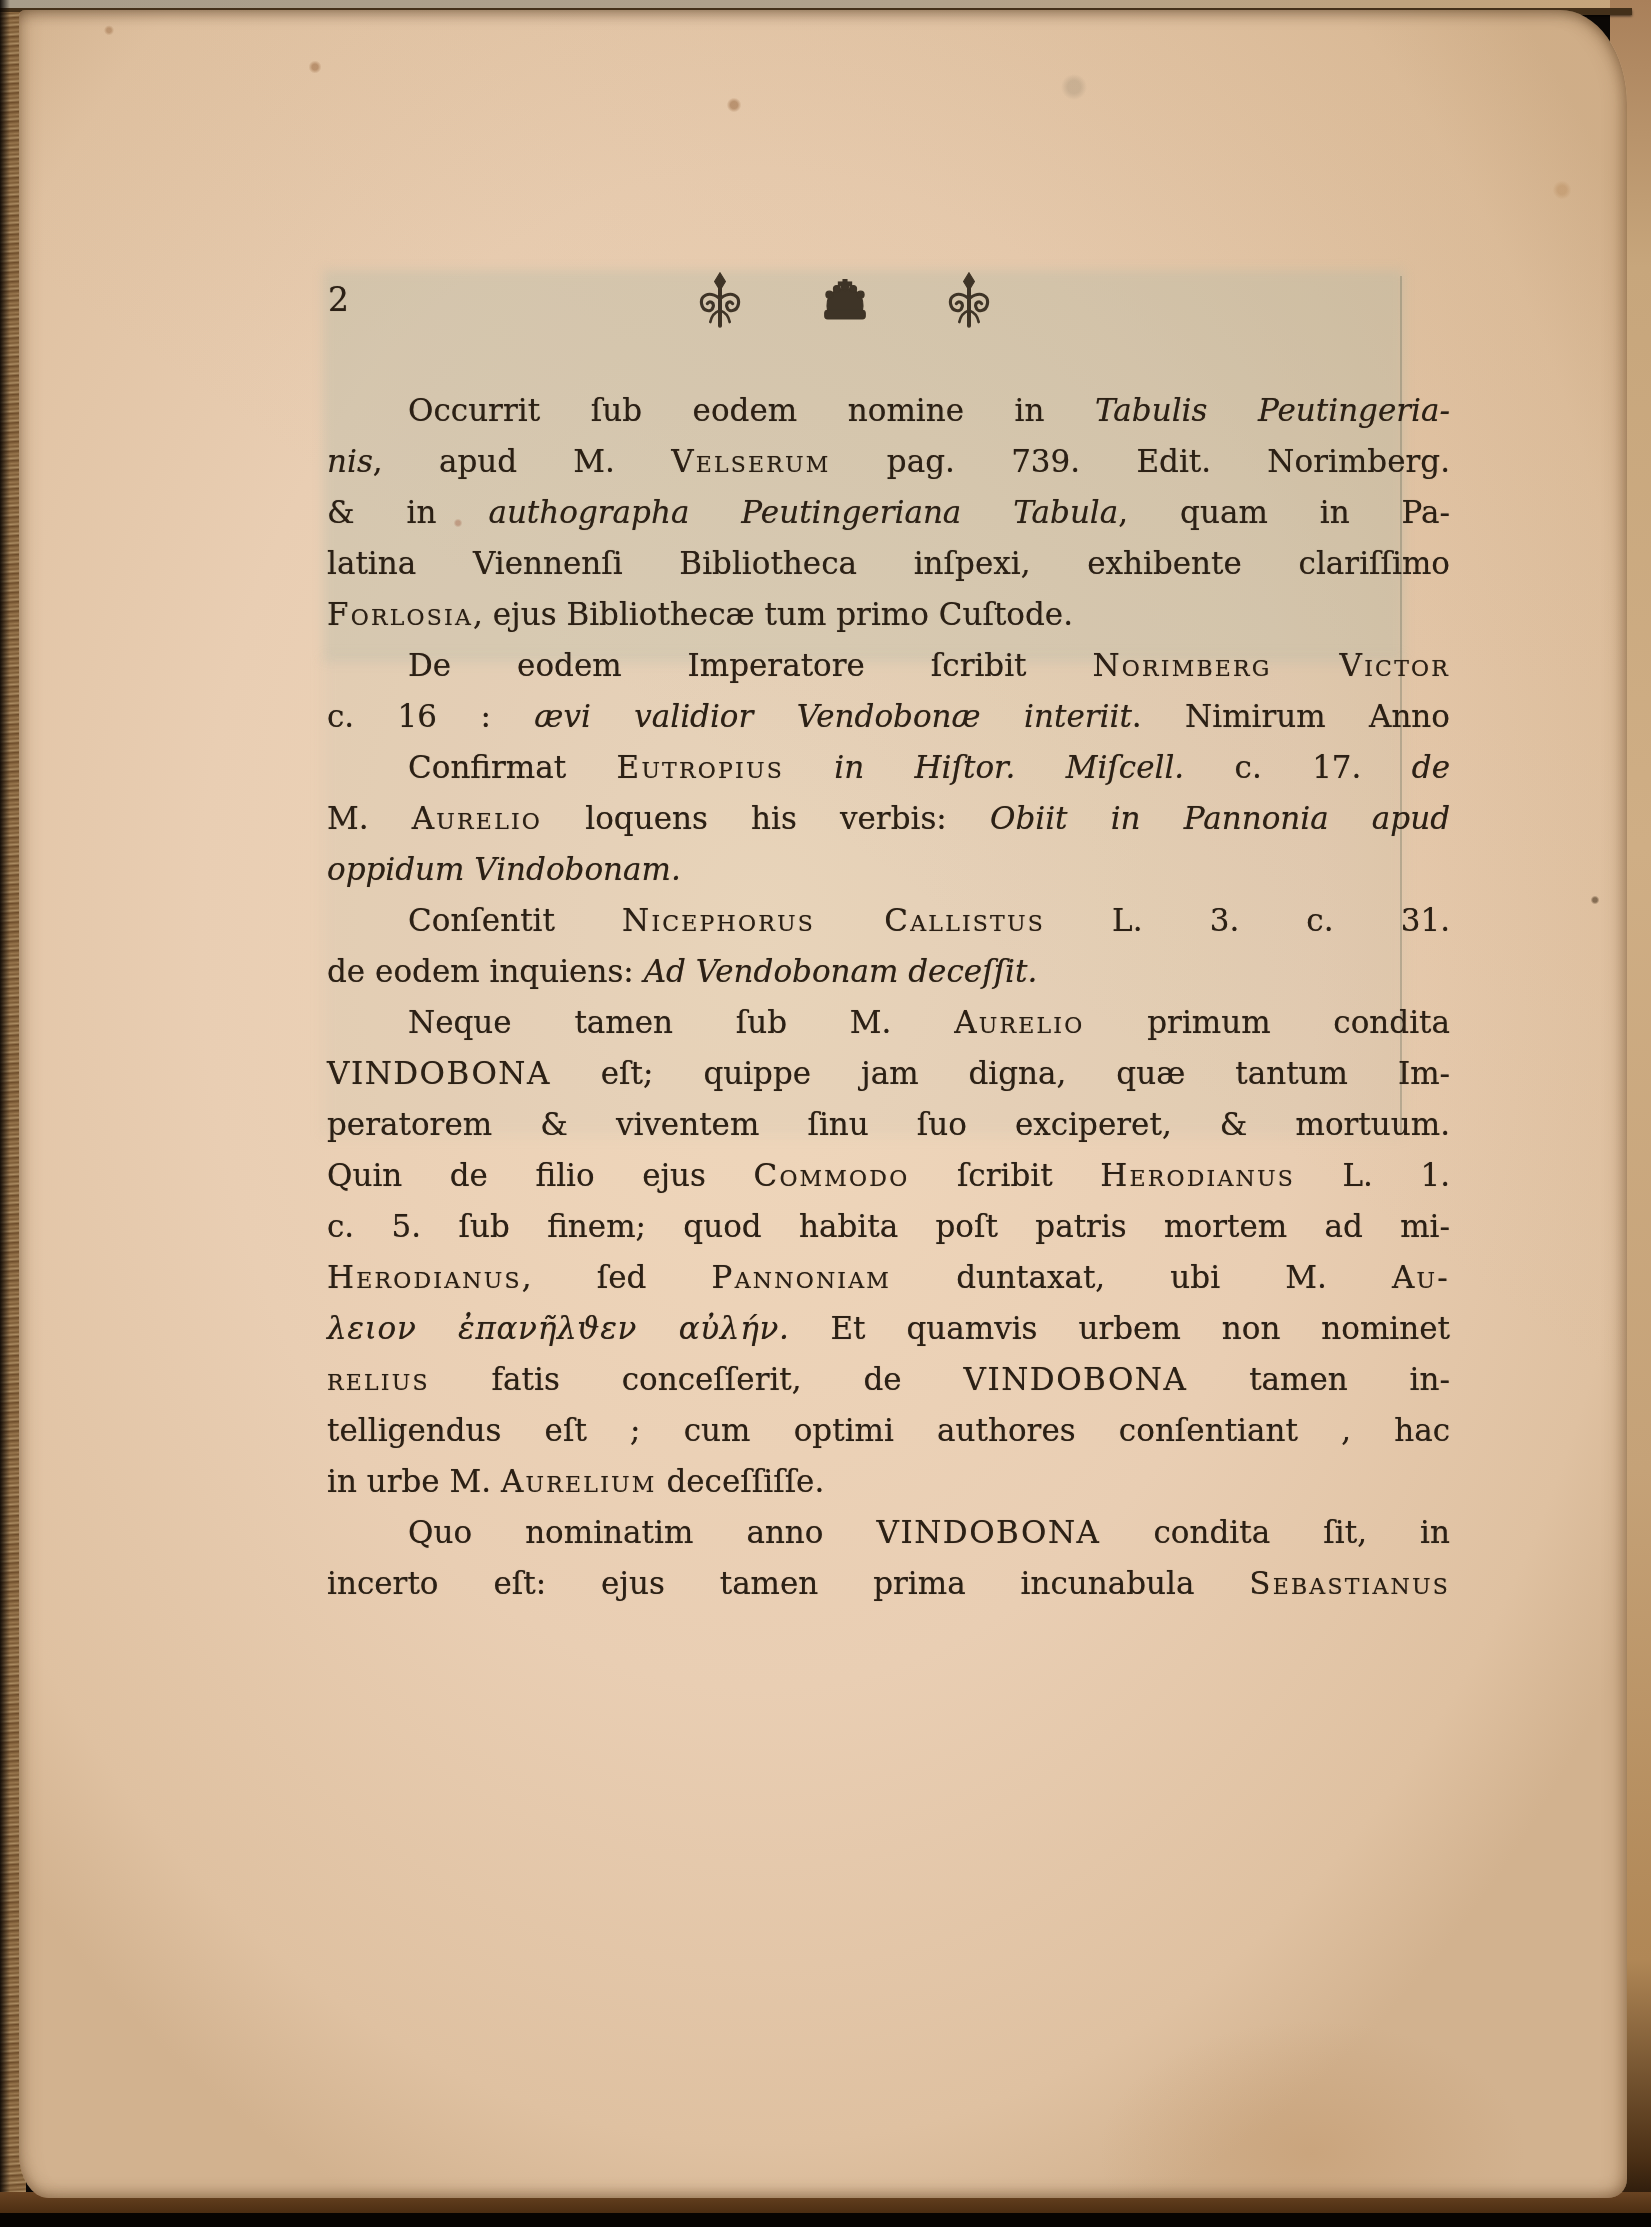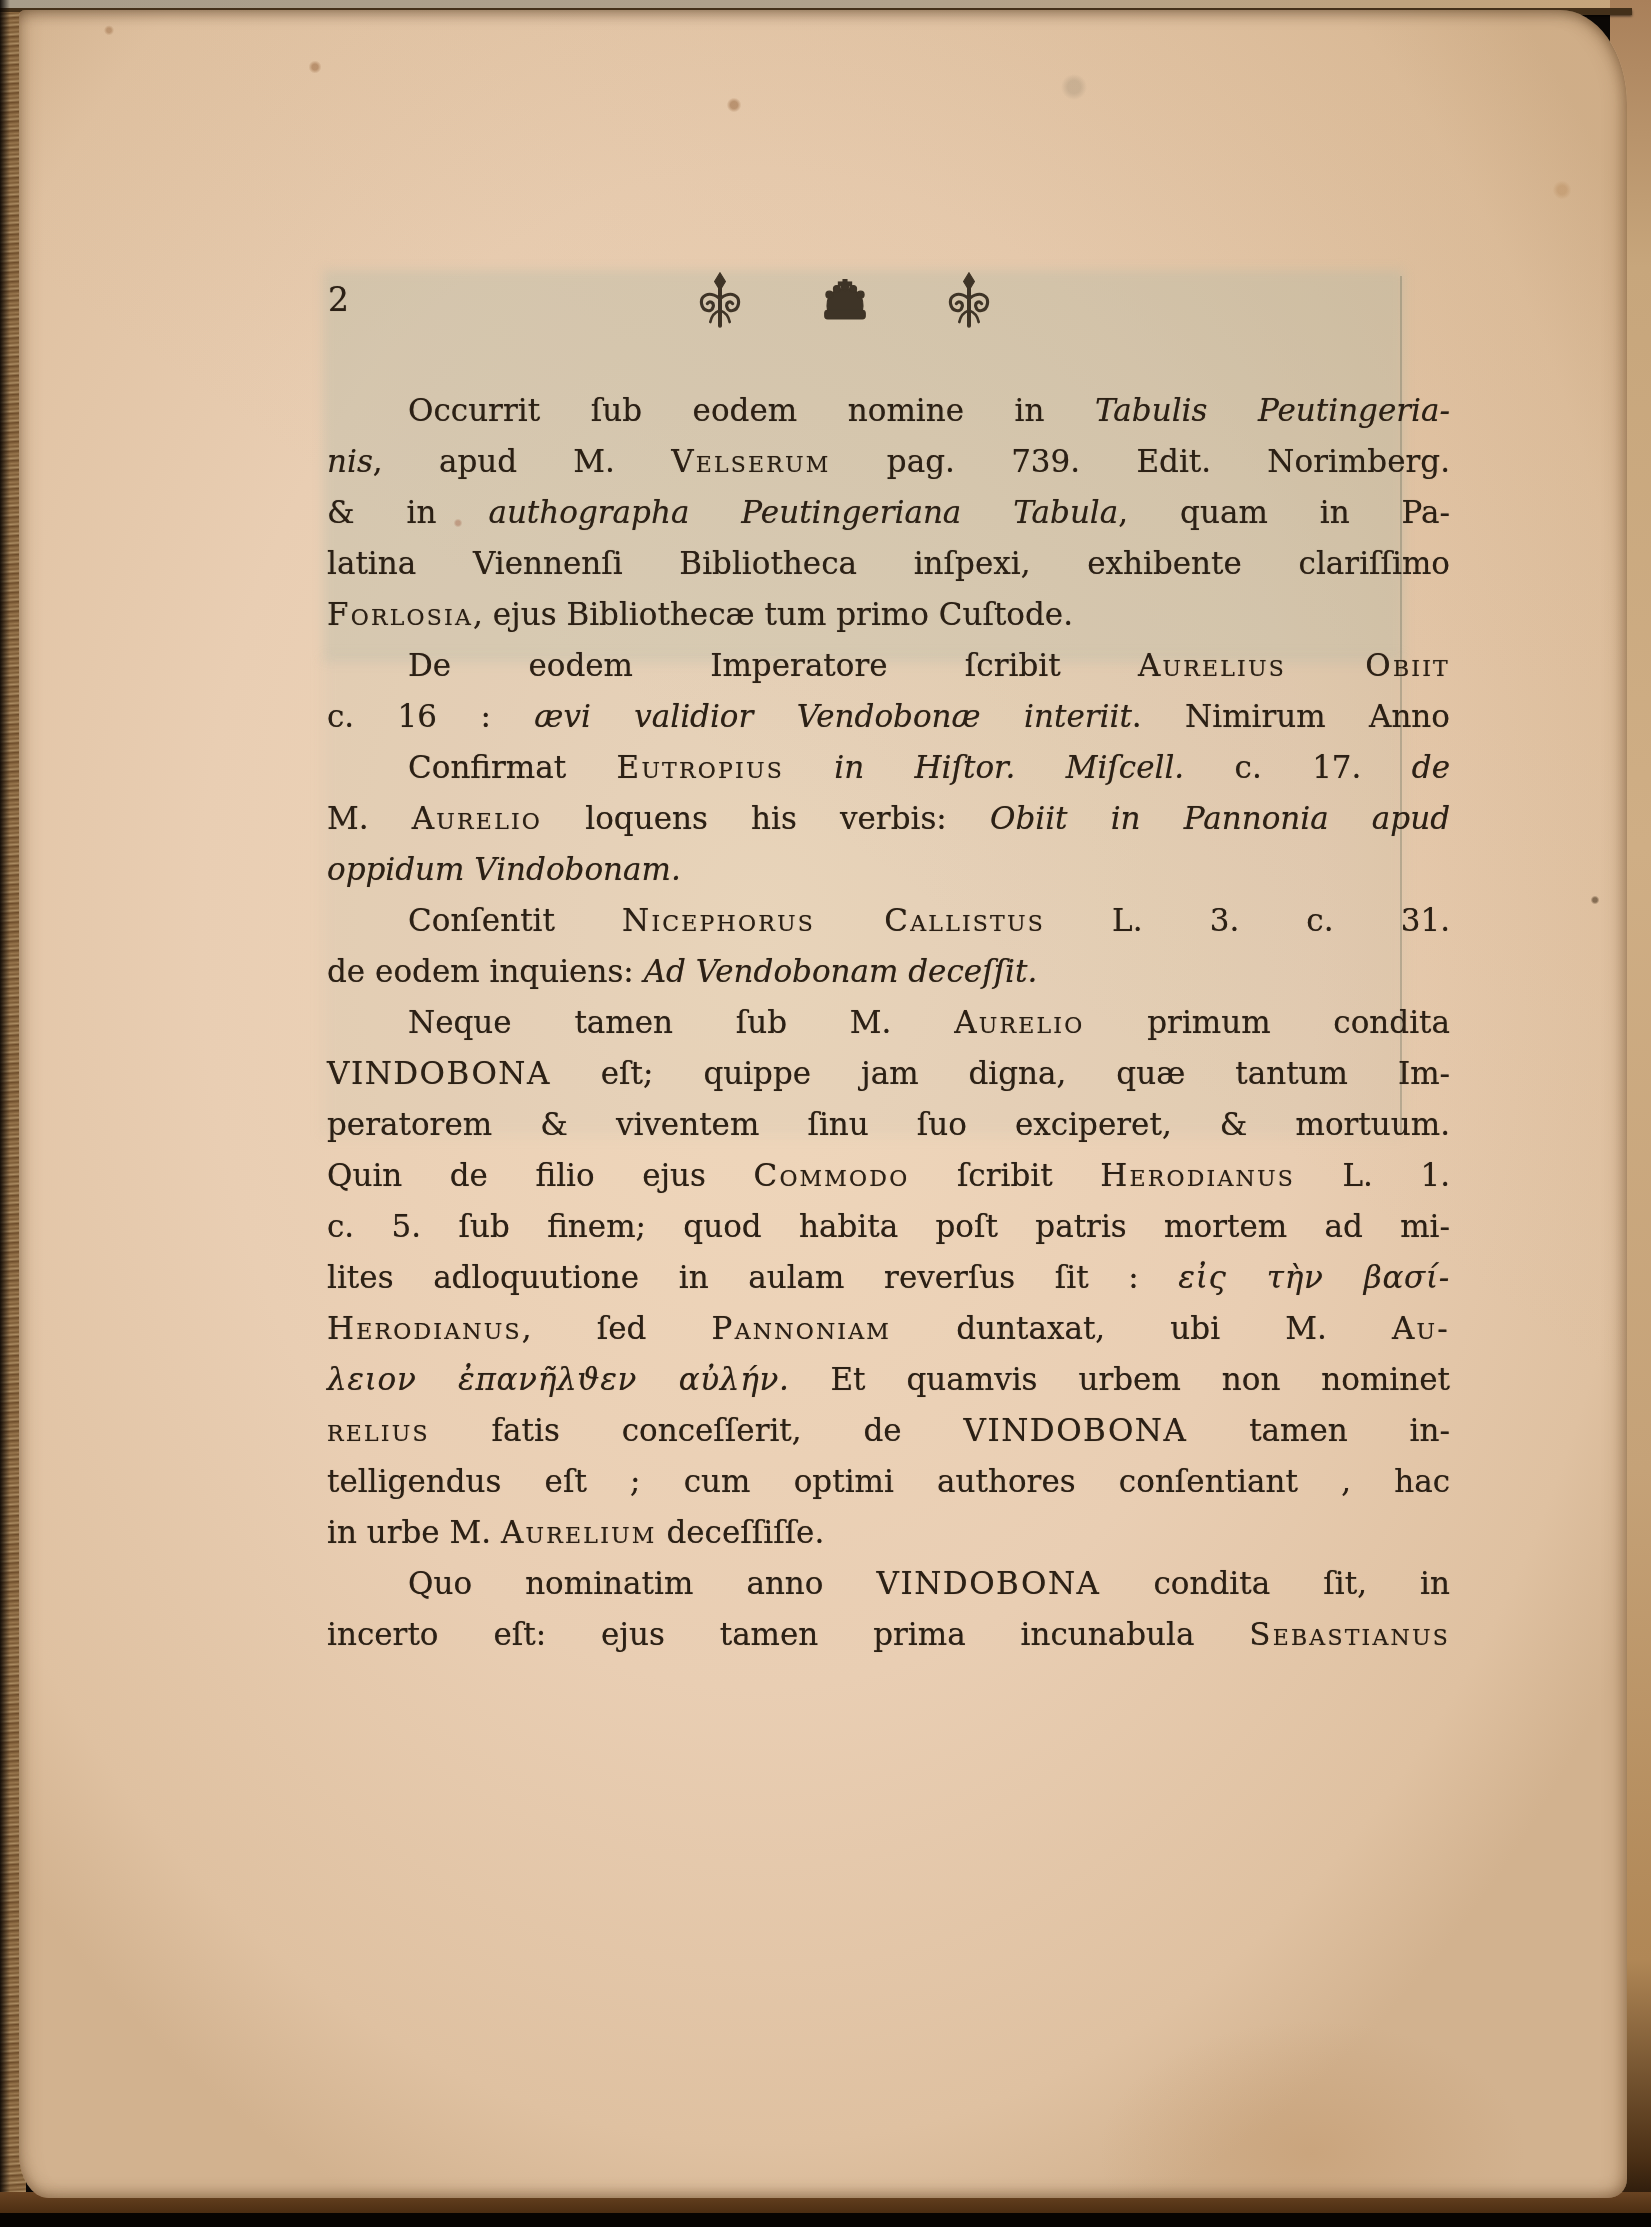--- a/index.html
+++ b/index.html
@@ -130,33 +130,32 @@
       </svg>
     </span>
   </div>
 
   <div class="text-block">
       <div class="line ind"><span>Occurrit ſub eodem nomine in </span><span class="i">Tabulis Peutingeria-</span></div>
       <div class="line"><span class="i">nis</span><span>, apud M. </span><span class="sc">Velserum</span><span> pag. 739. Edit. Norimberg.</span></div>
       <div class="line"><span>&amp; in </span><span class="i">authographa Peutingeriana Tabula</span><span>, quam in Pa-</span></div>
       <div class="line"><span>latina Viennenſi Bibliotheca inſpexi, exhibente clariſſimo</span></div>
       <div class="line no-j"><span class="sc">Forlosia</span><span>, ejus Bibliothecæ tum primo Cuſtode.</span></div>
-      <div class="line ind"><span>De eodem Imperatore ſcribit </span><span class="sc">Aurelius Obiit</span></div>
+      <div class="line ind"><span>De eodem Imperatore ſcribit </span><span class="sc">Norimberg Victor</span></div>
       <div class="line"><span>c. 16 :  </span><span class="i">ævi validior Vendobonæ interiit</span><span>. Nimirum Anno</span></div>
       <div class="line ind"><span>Confirmat </span><span class="sc">Eutropius</span><span> </span><span class="i">in Hiſtor. Miſcell.</span><span> c. 17. </span><span class="i">de</span></div>
       <div class="line"><span>M. </span><span class="sc">Aurelio</span><span> loquens his verbis: </span><span class="i">Obiit in Pannonia apud</span></div>
       <div class="line no-j"><span class="i">oppidum Vindobonam.</span></div>
       <div class="line ind"><span>Conſentit </span><span class="sc">Nicephorus Callistus</span><span> L. 3. c. 31.</span></div>
       <div class="line no-j"><span>de eodem inquiens: </span><span class="i">Ad Vendobonam deceſſit.</span></div>
       <div class="line ind"><span>Neque tamen ſub M. </span><span class="sc">Aurelio</span><span> primum condita</span></div>
       <div class="line"><span class="u">VINDOBONA</span><span> eſt; quippe jam digna, quæ tantum Im-</span></div>
       <div class="line"><span>peratorem &amp; viventem ſinu ſuo exciperet, &amp; mortuum.</span></div>
       <div class="line"><span>Quin de filio ejus </span><span class="sc">Commodo</span><span> ſcribit </span><span class="sc">Herodianus</span><span> L. 1.</span></div>
       <div class="line"><span>c. 5. ſub finem; quod habita poſt patris mortem ad mi-</span></div>
-      <div class="line"><span>lites adloquutione in aulam reverſus ſit : </span><span class="g">εἰς τὴν βασί-</span></div>
       <div class="line"><span class="sc">Herodianus</span><span>, ſed </span><span class="sc">Pannoniam</span><span> duntaxat, ubi M. </span><span class="sc">Au-</span></div>
       <div class="line"><span class="g">λειον ἐπανῆλϑεν αὐλήν.</span><span>  Et quamvis urbem non nominet</span></div>
       <div class="line"><span class="sc">relius</span><span> fatis conceſſerit, de </span><span class="u">VINDOBONA</span><span> tamen in-</span></div>
       <div class="line"><span>telligendus eſt ; cum optimi authores conſentiant , hac</span></div>
       <div class="line no-j"><span>in urbe M. </span><span class="sc">Aurelium</span><span> deceſſiſſe.</span></div>
       <div class="line ind"><span>Quo nominatim anno </span><span class="u">VINDOBONA</span><span> condita ſit, in</span></div>
       <div class="line"><span>incerto eſt: ejus tamen prima incunabula </span><span class="sc">Sebastianus</span></div>
     </div>
 
 

